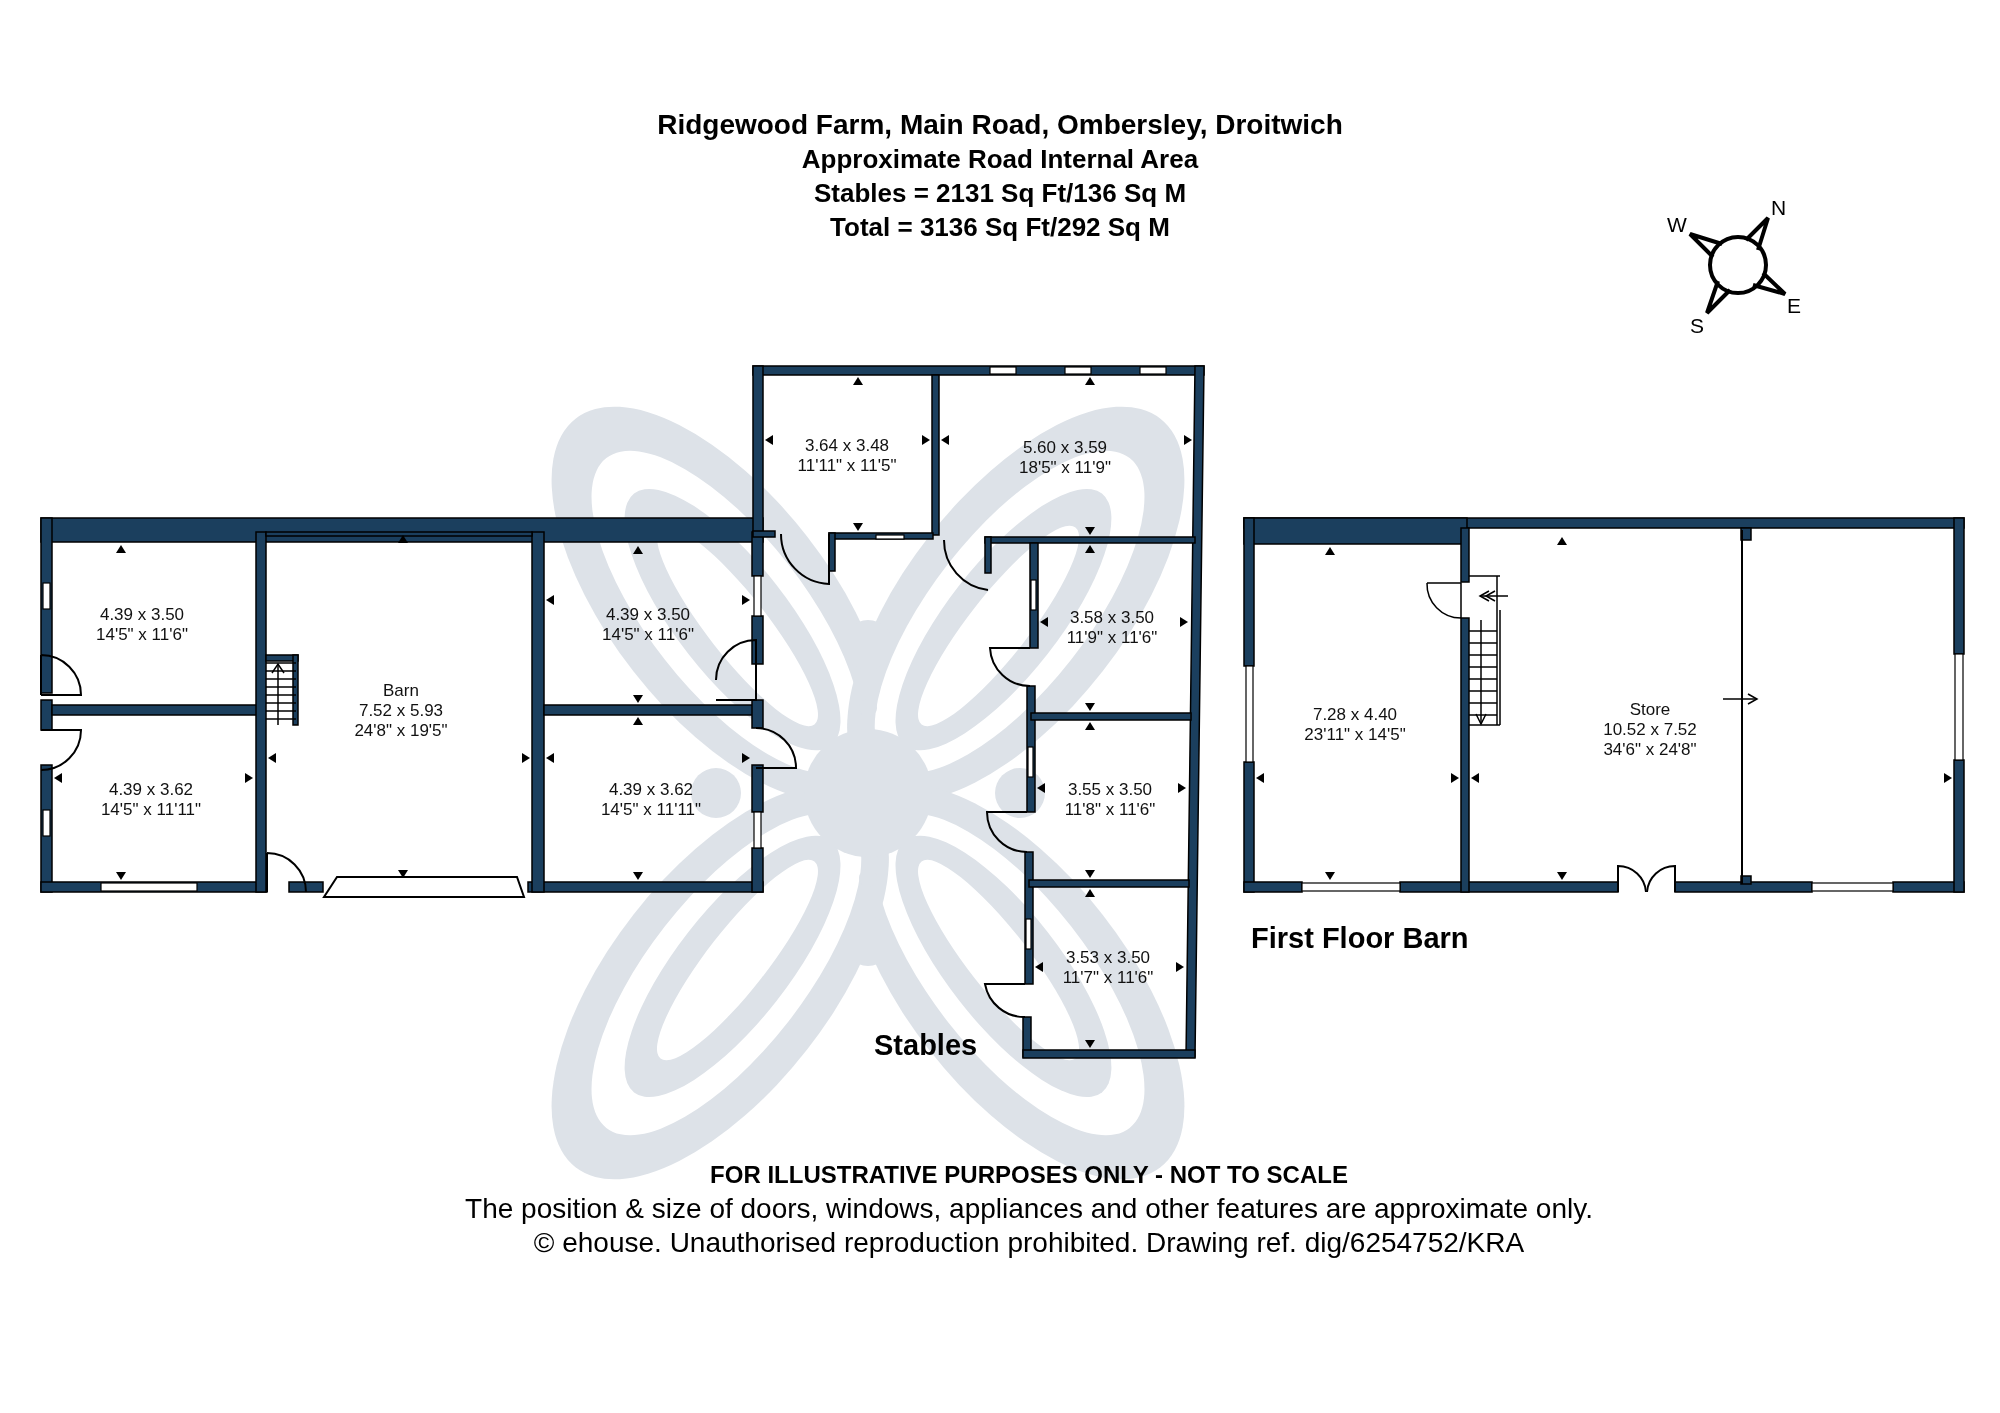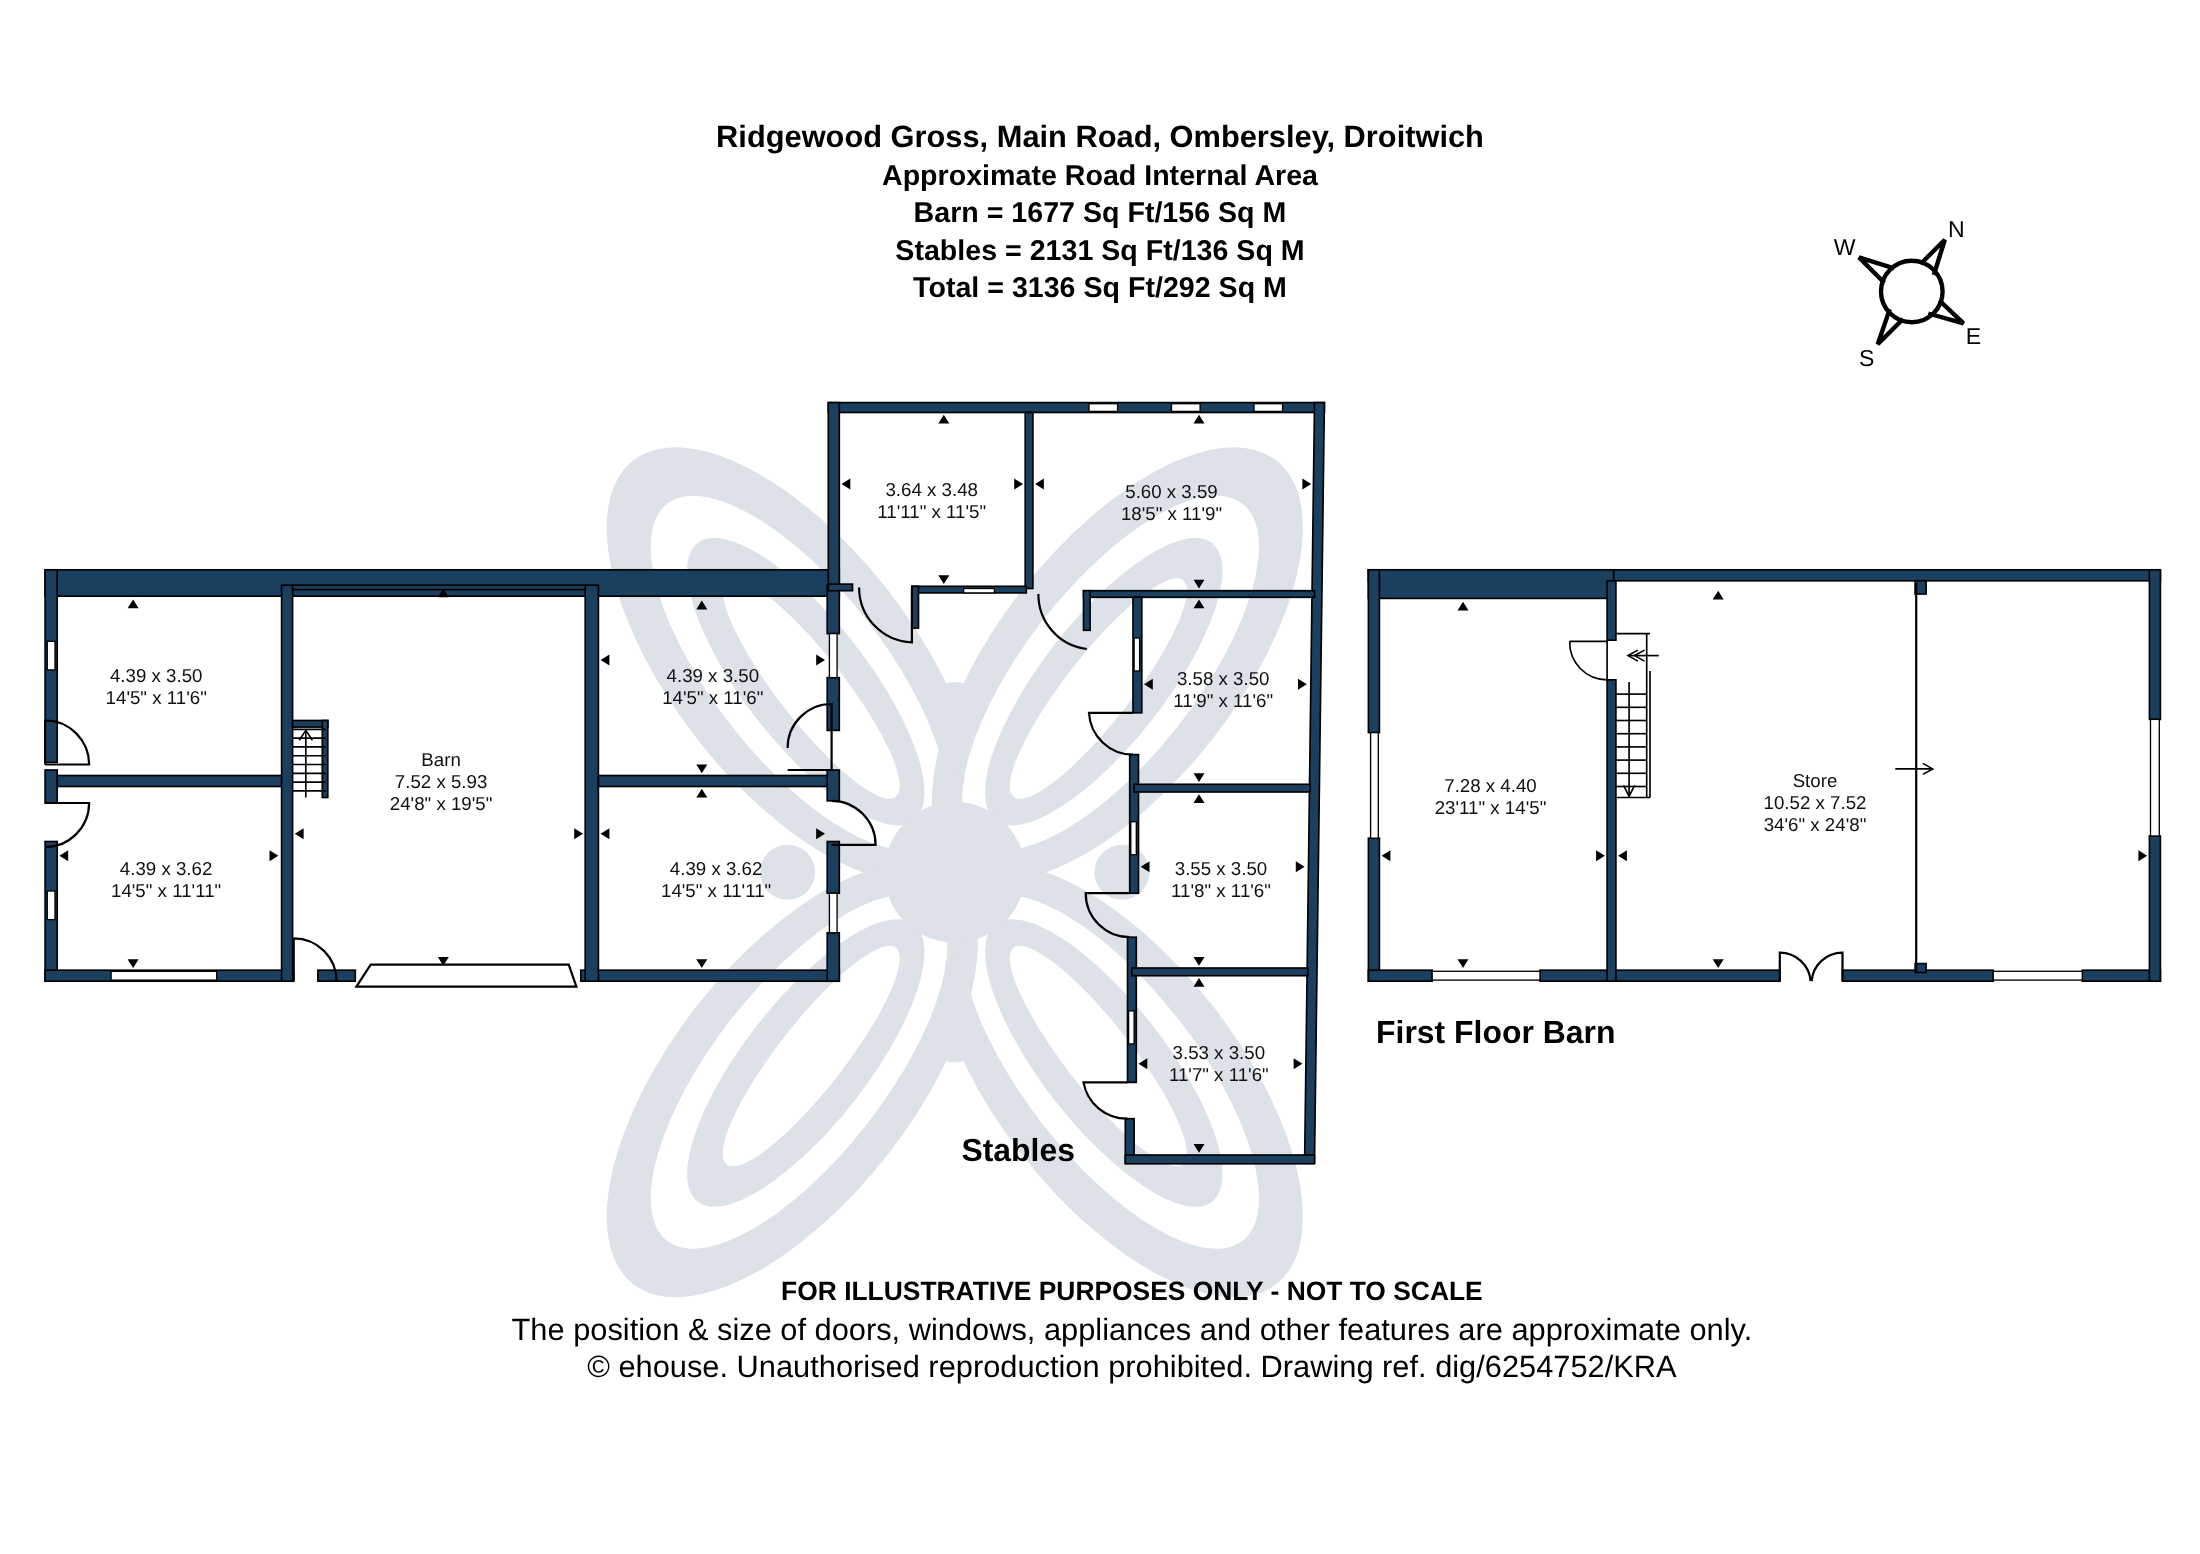--- a/index.html
+++ b/index.html
@@ -13,23 +13,22 @@
   .section-label { font-family:"Liberation Sans", sans-serif; font-size:29px; font-weight:bold; fill:#000; }
   .compass-label { font-family:"Liberation Sans", sans-serif; font-size:21px; fill:#000; }
   .footer { position:absolute; left:0; top:1158px; width:2000px; text-align:center;padding-left:29px; }
   .footer .f1 { font-size:24px; font-weight:bold; line-height:34px; }
   .footer .f2 { font-size:28px; line-height:34px; }
 </style>
 </head>
 <body>
 
 <div class="header">
-  <div class="t1">Ridgewood Gross, Main Road, Ombersley, Droitwich</div>
+  <div class="t1">Ridgewood Farm, Main Road, Ombersley, Droitwich</div>
   <div class="t2">Approximate Road Internal Area</div>
-  <div class="t2">Barn = 1677 Sq Ft/156 Sq M</div>
   <div class="t2">Stables = 2131 Sq Ft/136 Sq M</div>
   <div class="t2">Total = 3136 Sq Ft/292 Sq M</div>
 </div>
 
 <svg class="plan" width="2000" height="1413" viewBox="0 0 2000 1413" xmlns="http://www.w3.org/2000/svg">
 
   <g fill="#dde2e8" stroke="none">
     <g transform="translate(868,793)">
       <g transform="rotate(-38) translate(0,-240)">
         <ellipse cx="0" cy="0" rx="110" ry="235" fill="#dde2e8"></ellipse>

